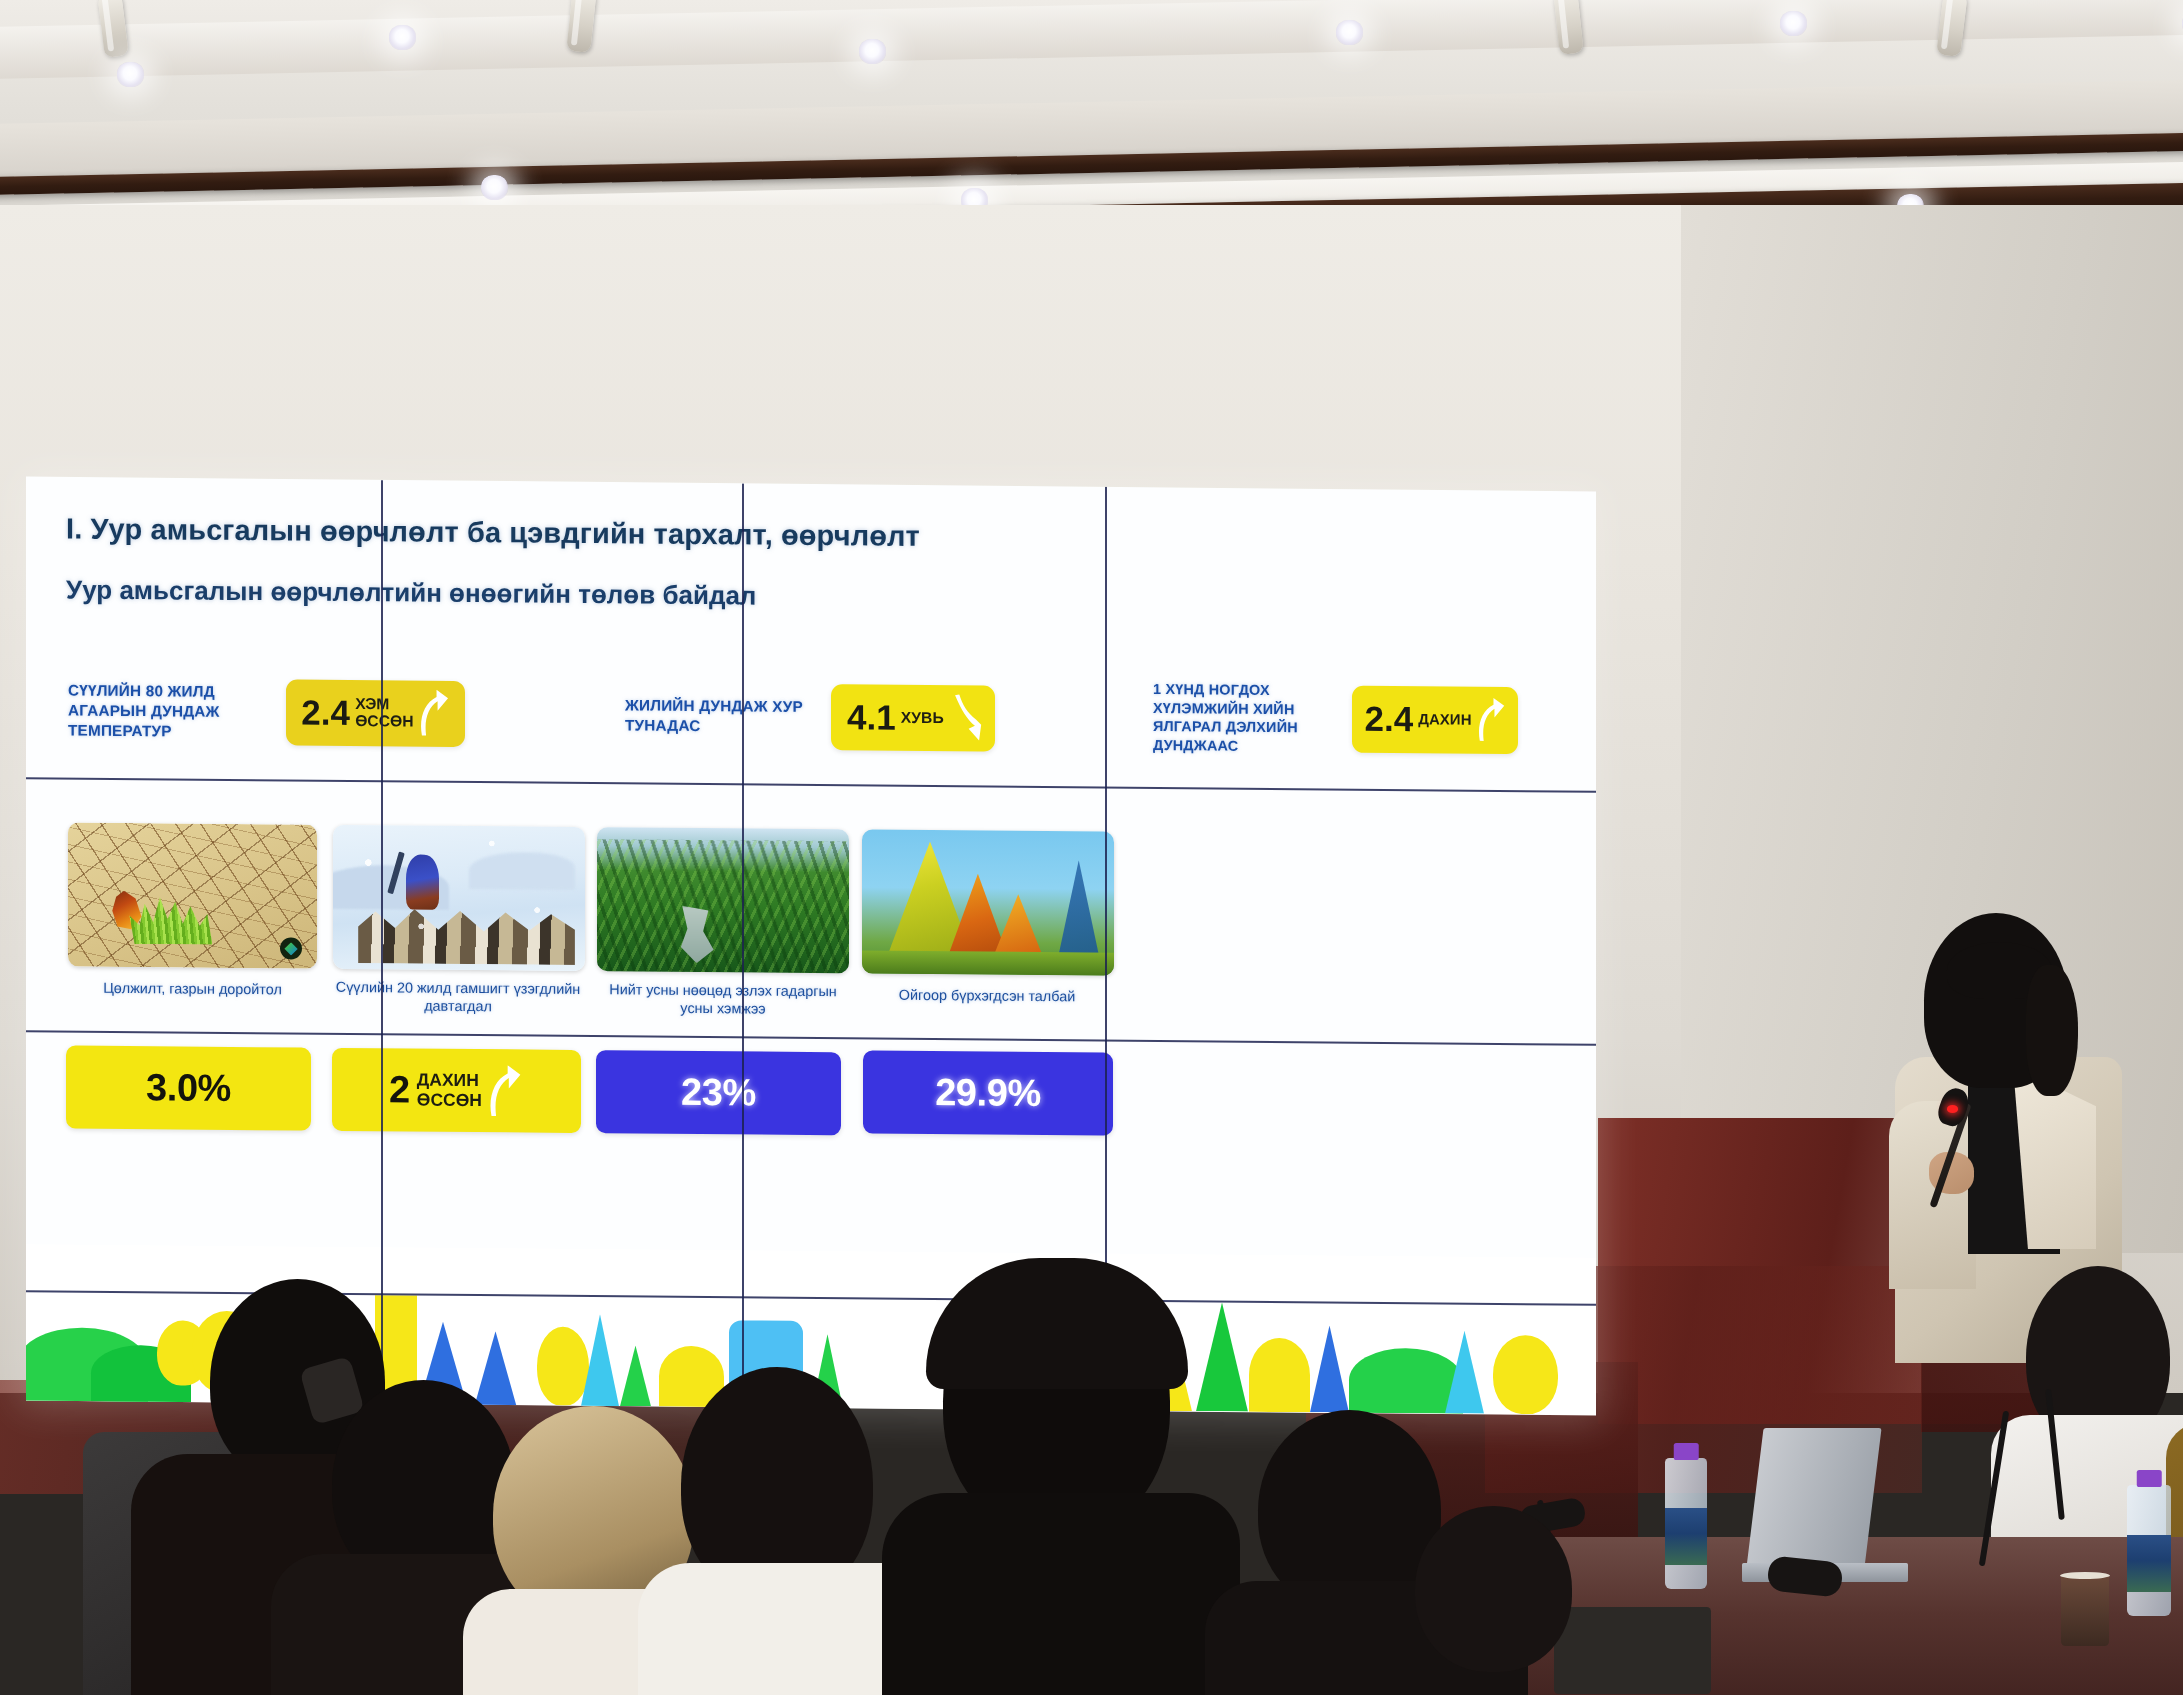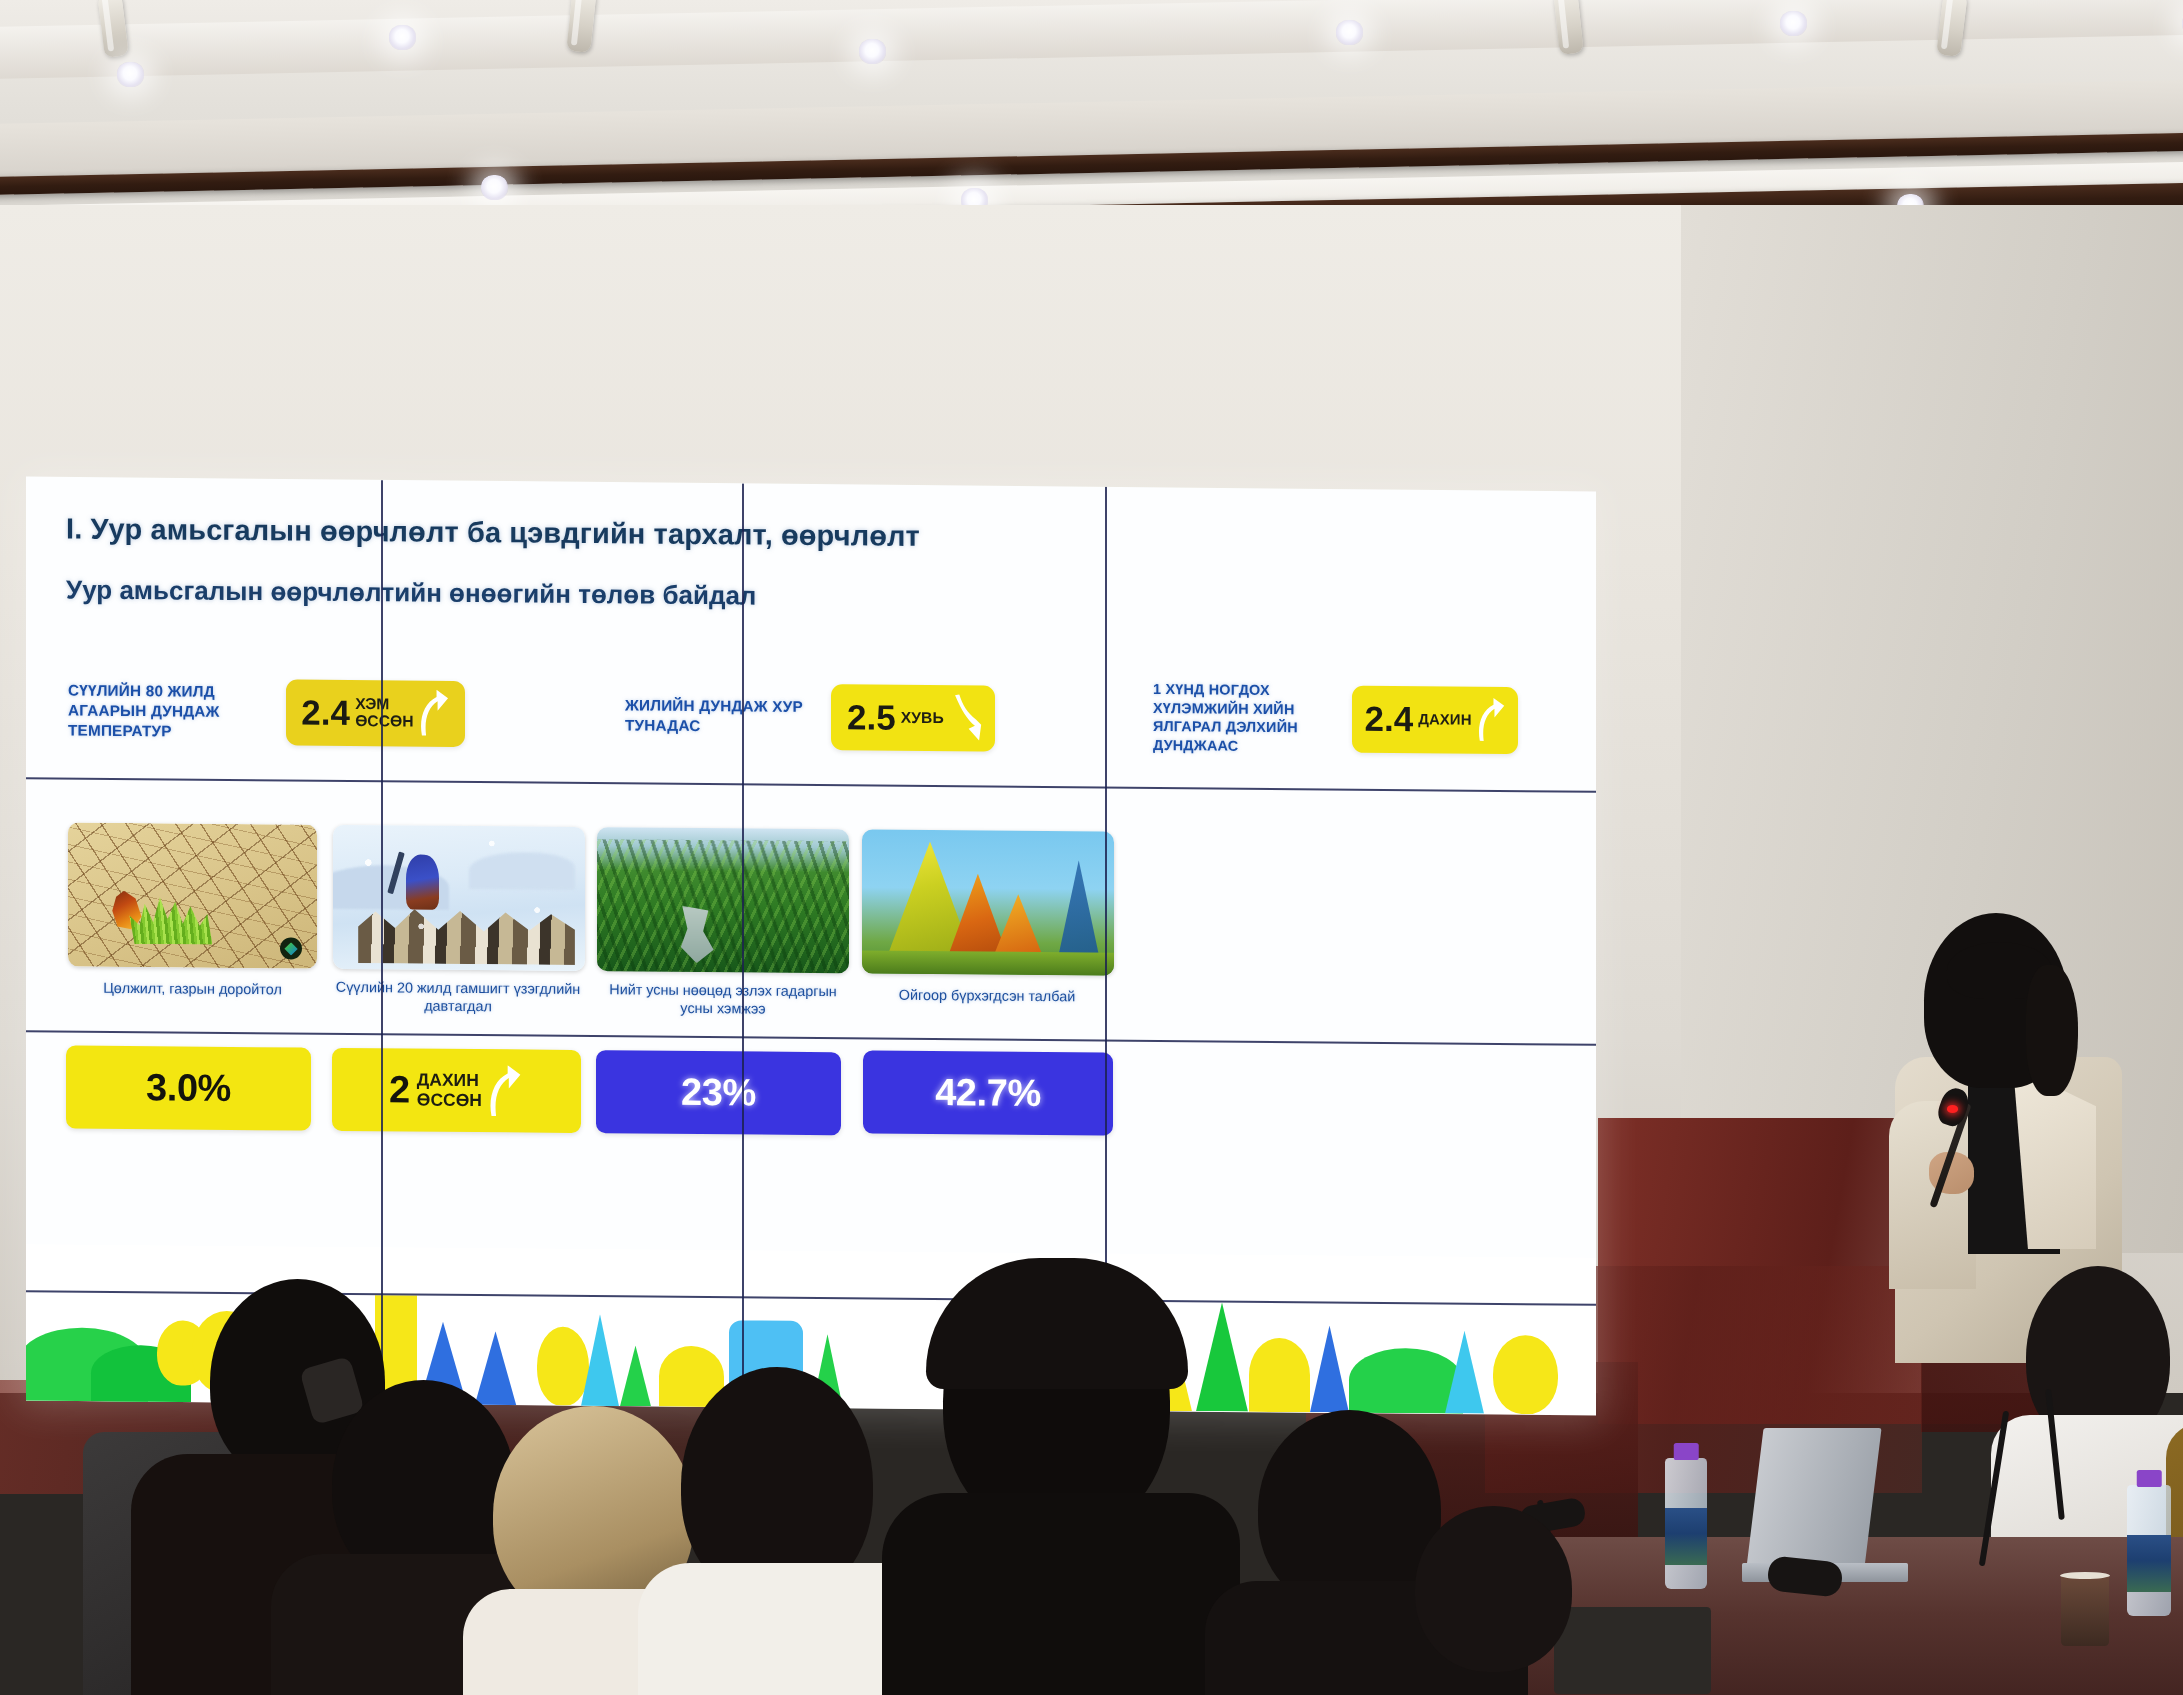--- a/index.html
+++ b/index.html
@@ -299,21 +299,21 @@
             </div>
             <svg class="arrow" viewBox="0 0 60 90">
               <path d="M12 88 C8 56 16 34 34 22 L34 40 L54 16 L32 0 L32 14 C8 26 -2 56 4 88 Z" fill="#ffffff"></path>
             </svg>
           </div>
         </div>
 
         <div class="stat" style="left:599px;top:7.9px;width:489px;">
           <div class="stat-label" style="width:188px;">ЖИЛИЙН ДУНДАЖ ХУР ТУНАДАС</div>
           <div class="chip bright" style="margin-left:18.3px;">
-            <div class="chip-num">2.5</div>
+            <div class="chip-num">4.1</div>
             <div class="chip-unit">
               <span>ХУВЬ</span>
             </div>
             <svg class="arrow" viewBox="0 0 60 90">
               <path d="M10 2 C22 30 34 50 48 60 L36 66 L56 88 L60 58 L50 48 C34 36 24 20 18 0 Z" fill="#ffffff"></path>
             </svg>
           </div>
         </div>
 
         <div class="stat" style="left:1127px;top:0.9px;width:441px;">
@@ -373,21 +373,21 @@
         <svg style="width:35px;height:52px;" viewBox="0 0 60 90">
           <path d="M12 88 C8 56 16 34 34 22 L34 40 L54 16 L32 0 L32 14 C8 26 -2 56 4 88 Z" fill="#ffffff"></path>
         </svg>
       </div>
 
       <div class="bar blue" style="left:570px;top:568px;width:245px;height:83px;">
         <div class="bar-val">23%</div>
       </div>
 
       <div class="bar blue" style="left:837px;top:566px;width:250px;height:83px;">
-        <div class="bar-val">42.7%</div>
+        <div class="bar-val">29.9%</div>
       </div>
 
       <div class="footer-art">
         <div class="fa mound" style="left:-8.7px;bottom:0;width:131px;height:74px;background:#27d14a;"></div>
         <div class="fa mound" style="left:65px;bottom:0;width:100px;height:57px;background:#12c23c;"></div>
         <div class="fa blob" style="left:131px;bottom:17.5px;width:52px;height:65px;background:#f6e718;"></div>
         <div class="fa blob" style="left:166px;bottom:8.7px;width:70px;height:83px;background:#f6e718;"></div>
         <div class="fa conifer" style="left:227px;bottom:0;width:39px;height:87px;background:#3ec8ee;"></div>
         <div class="fa blob" style="left:262px;bottom:0;width:31px;height:70px;background:#24d14a;"></div>
         <div class="fa blob" style="left:288px;bottom:0;width:34px;height:92px;background:#18c83c;"></div>

